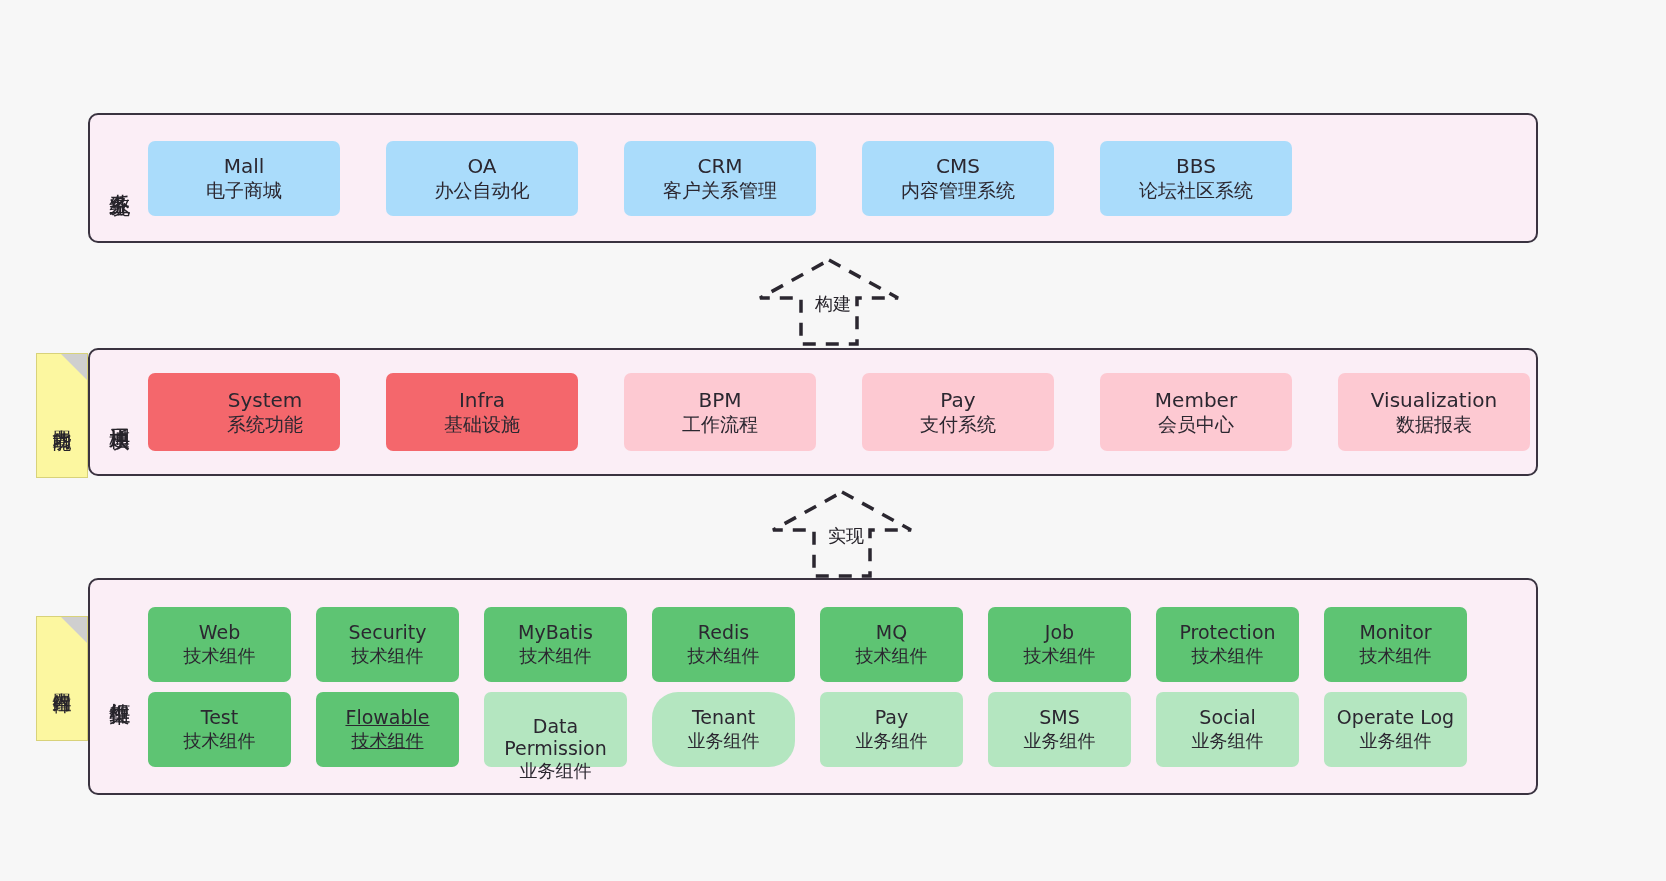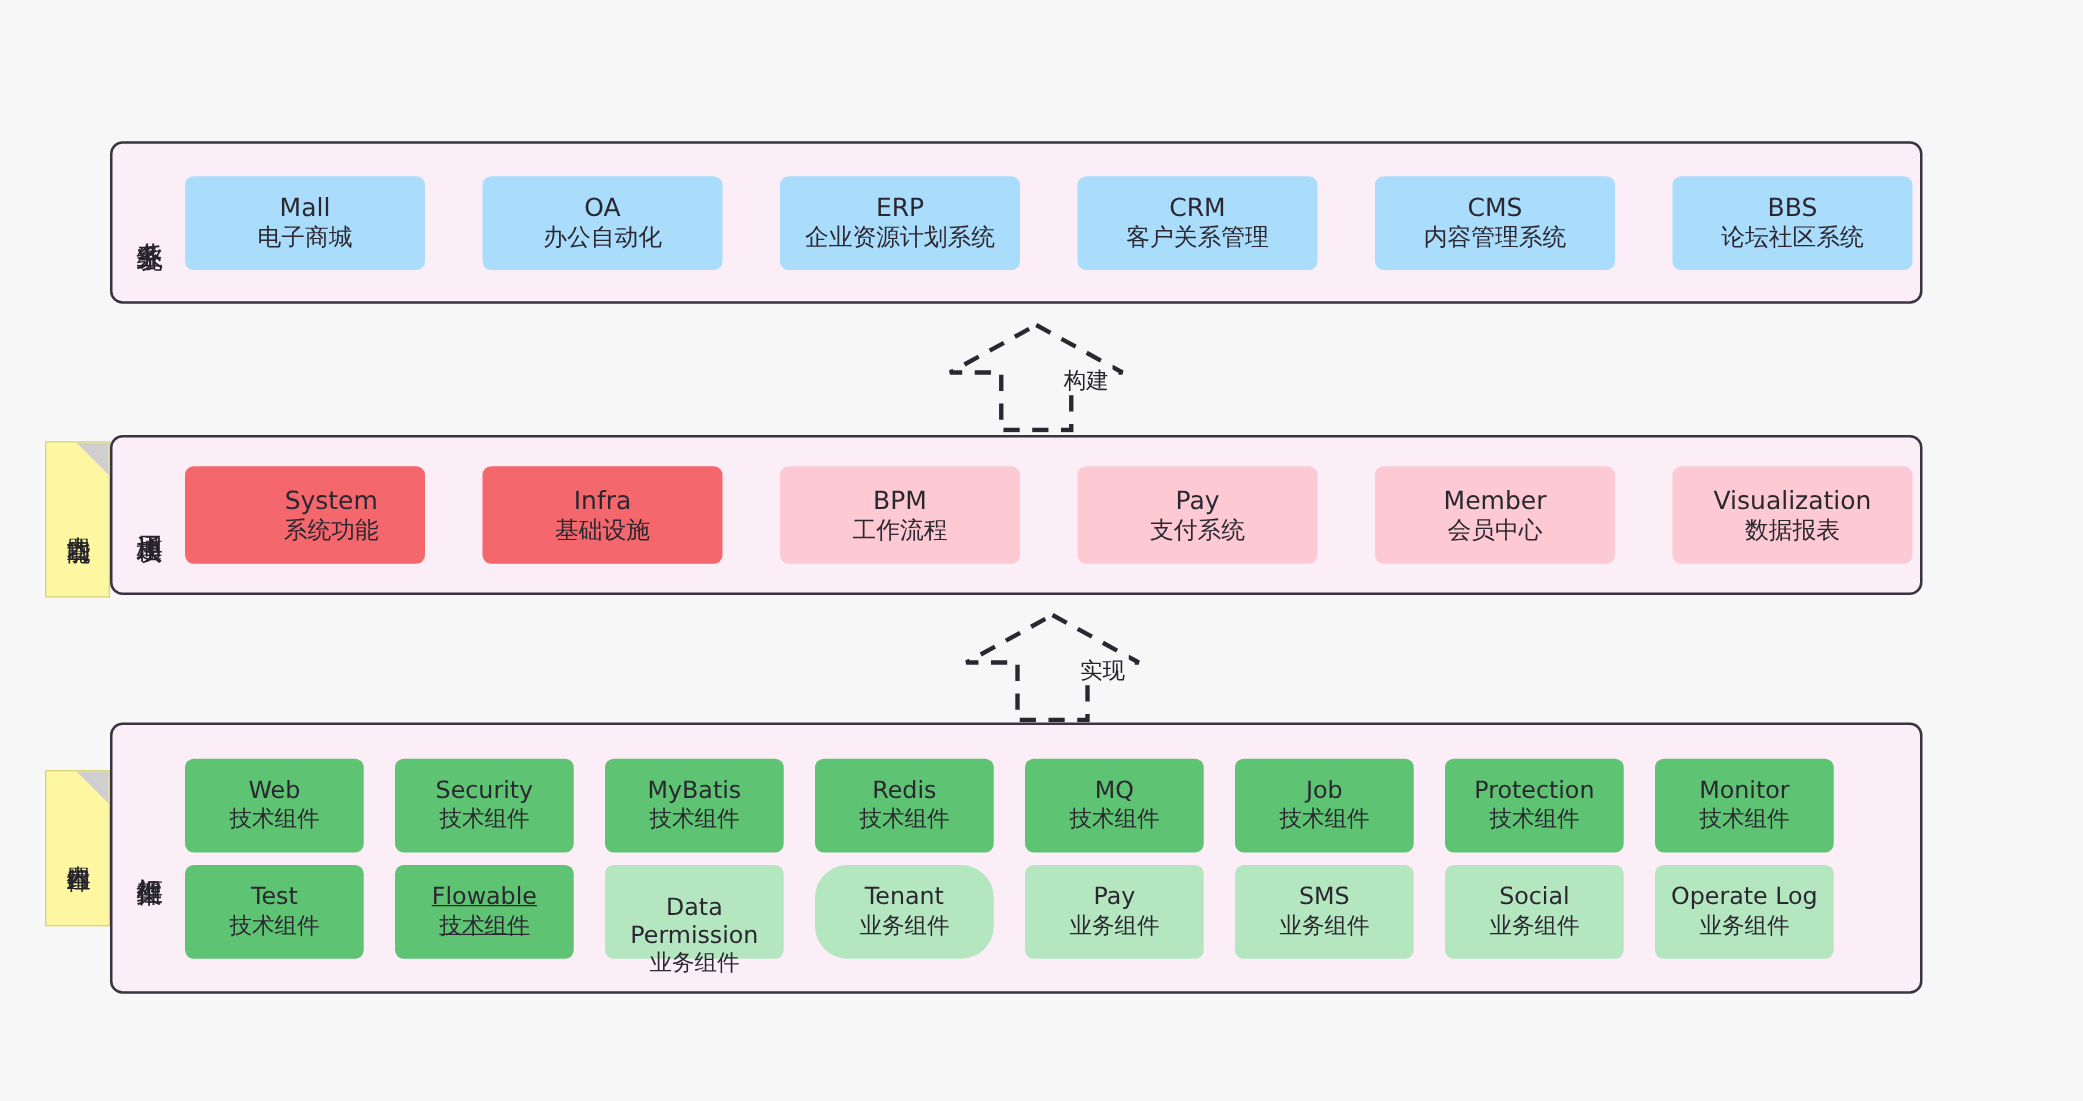--- a/index.html
+++ b/index.html
@@ -158,21 +158,20 @@
 
   
   .arrow-wrap { position: absolute; }
   .arrow-label {
     position: absolute;
     font-size: 18px;
     color: #26232a;
     background: #f7f7f7;
     padding: 0 3px;
     white-space: nowrap;
-    margin-left: 36px;
   }
   #arrow-build { left: 752px; top: 256px; width: 160px; height: 90px; }
   #arrow-build .arrow-label { left: 60px; top: 36px; }
   #arrow-impl  { left: 765px; top: 488px; width: 160px; height: 90px; }
   #arrow-impl  .arrow-label { left: 60px; top: 36px; }
 </style>
 </head>
 <body style="background: rgb(247, 247, 247);">
 
 <div id="canvas">
@@ -183,24 +182,20 @@
       <div class="row">
         <div class="card c-blue" style="background: rgb(170, 220, 251);">
           <div class="en">Mall</div>
           <div class="cn">电子商城</div>
         </div>
         <div class="card c-blue" style="background: rgb(170, 220, 251);">
           <div class="en">OA</div>
           <div class="cn">办公自动化</div>
         </div>
         <div class="card c-blue" style="background: rgb(170, 220, 251);">
-          <div class="en">ERP</div>
-          <div class="cn">企业资源计划系统</div>
-        </div>
-        <div class="card c-blue" style="background: rgb(170, 220, 251);">
           <div class="en">CRM</div>
           <div class="cn">客户关系管理</div>
         </div>
         <div class="card c-blue" style="background: rgb(170, 220, 251);">
           <div class="en">CMS</div>
           <div class="cn">内容管理系统</div>
         </div>
         <div class="card c-blue" style="background: rgb(170, 220, 251);">
           <div class="en">BBS</div>
           <div class="cn">论坛社区系统</div>

